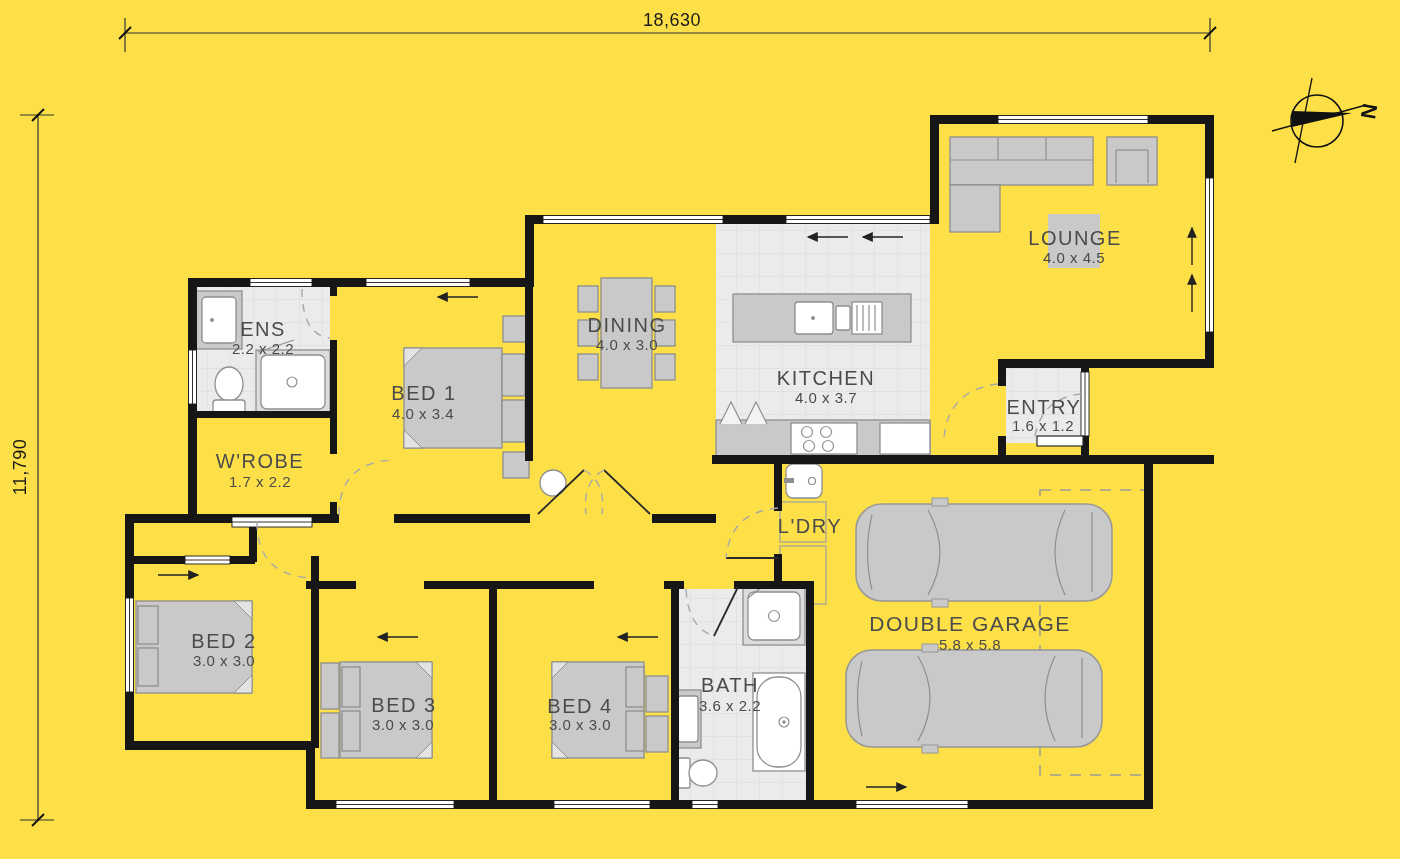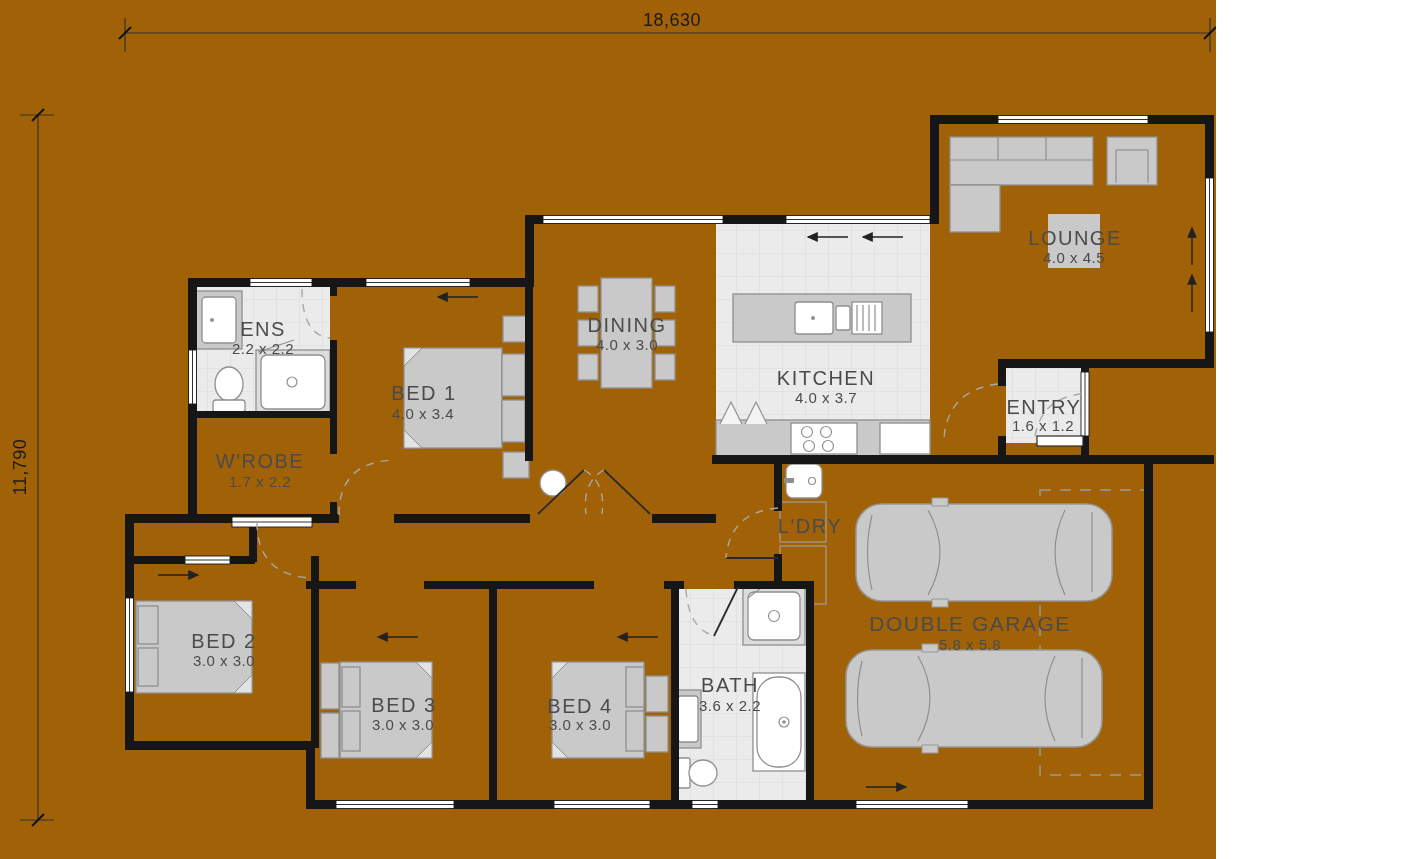--- a/index.html
+++ b/index.html
@@ -1,16 +1,16 @@
 <!DOCTYPE html>
 <html><head>
 <meta charset="utf-8">
 <style>
   html,body{margin:0;padding:0;background:#ffffff;}
-  .canvas{position:relative;width:1216px;height:859px;background:#a16207;overflow:hidden;text-align:right;}
+  .canvas{position:relative;width:1400px;height:859px;background:#fde047;overflow:hidden;text-align:right;}
   svg{display:block;}
   text{font-family:"Liberation Sans", sans-serif;fill:#4b4b4b;}
   .room-name{font-size:20px;letter-spacing:1.5px;}
   .room-dims{font-size:15px;letter-spacing:0.5px;}
   .dim-text{font-size:18px;fill:#1a1a1a;letter-spacing:0.5px;}
   .compass-n{font-size:21px;font-weight:bold;fill:#111;}
   .wall{fill:#161616;}
   .win{fill:#ffffff;stroke:#1a1a1a;stroke-width:0.9;}
   .winline{stroke:#1a1a1a;stroke-width:0.9;}
   .furn{fill:#c9c9c9;stroke:#8f8f8f;stroke-width:1.3;}

